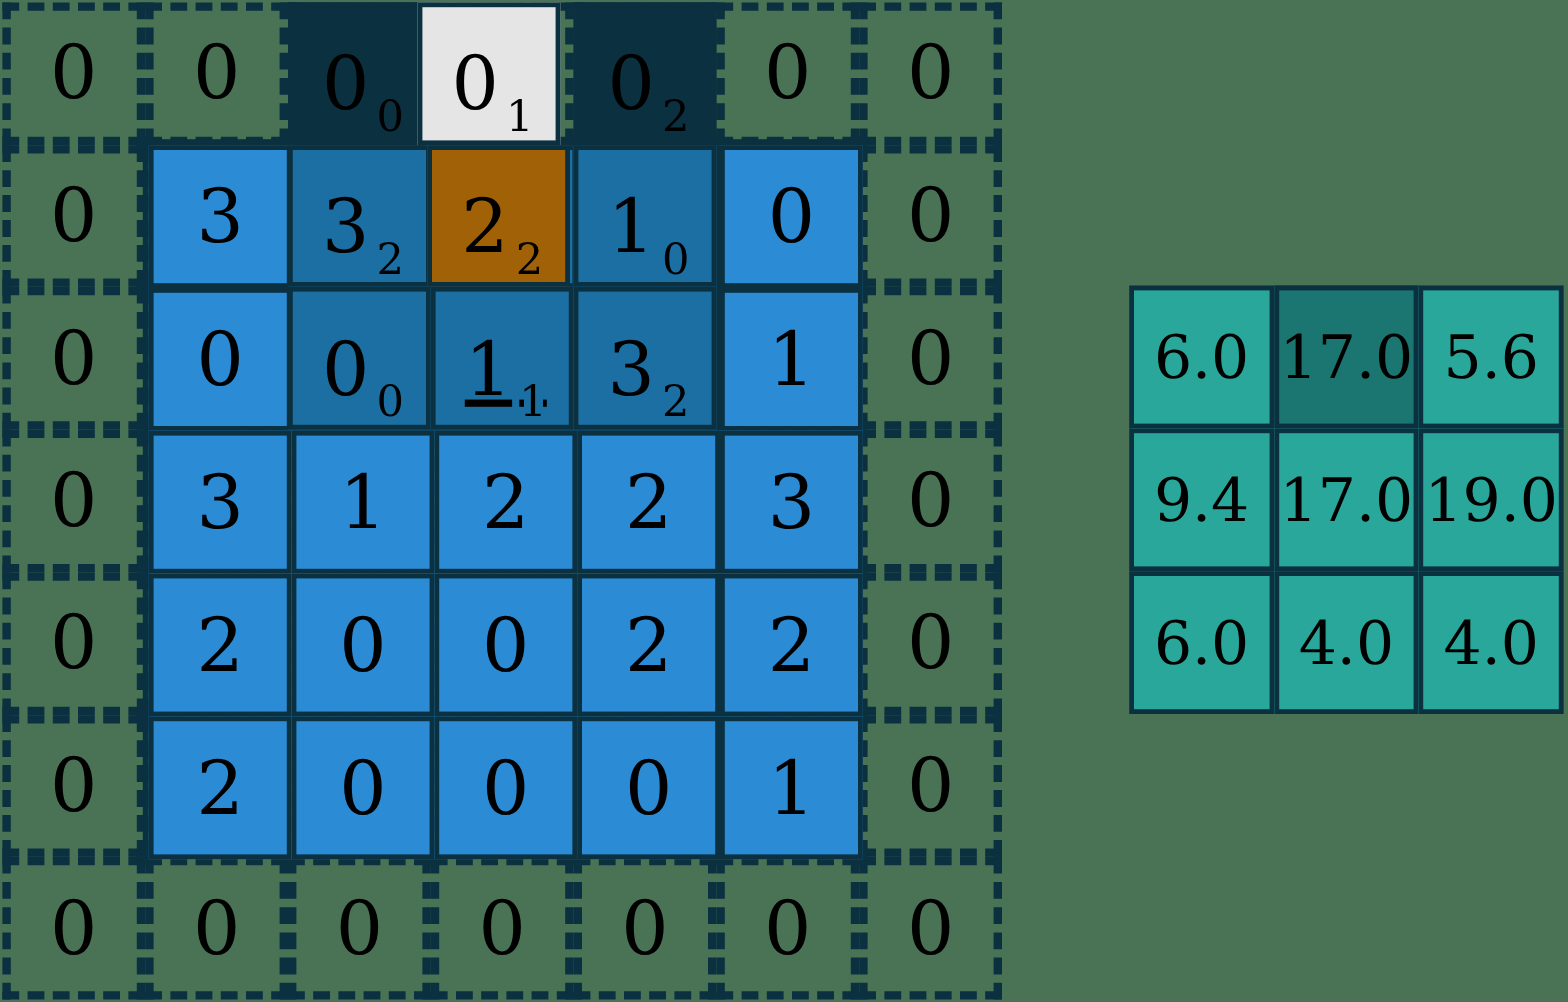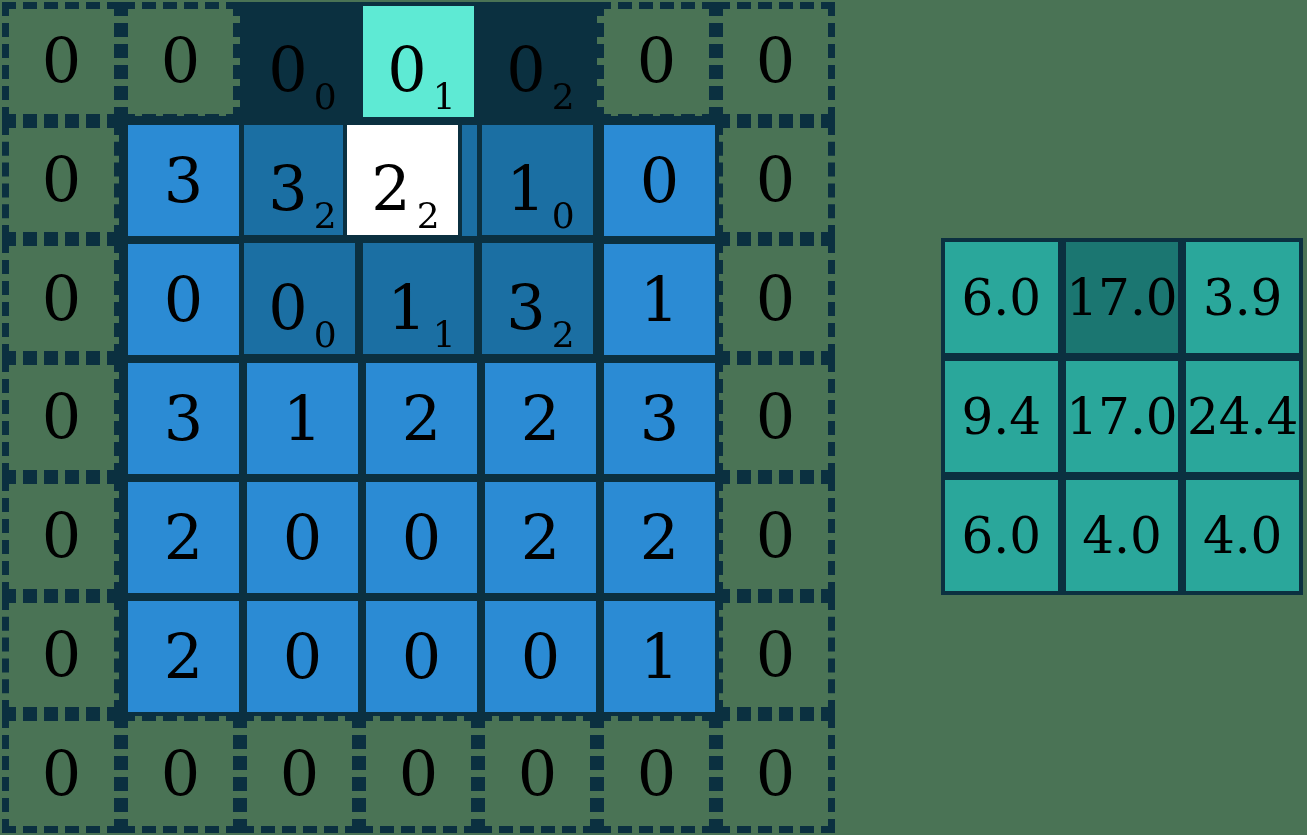--- a/index.html
+++ b/index.html
@@ -329,64 +329,64 @@
     </div>
     <div class="in-cell" style="left: 476px; top: 476px; width: 119px; height: 119px;">
       <span>1</span>
     </div>
   </div>
 
 <div id="kernel-layer">
     <div class="k-cell" style="left: 240px; top: 2px; width: 119px; height: 118.714px; position: absolute; background: rgb(11, 48, 64);">
       <span class="cell-inner"><span>0</span><span class="sub">0</span></span>
     </div>
-    <div class="k-cell" style="left: 359px; top: 2px; width: 119px; height: 118.714px; position: absolute; background: #5eead4;">
+    <div class="k-cell" style="left: 348px; top: 2px; width: 119px; height: 118.714px; position: absolute; background: #e5e5e5;">
       <span class="cell-inner"><span>0</span><span class="sub">1</span></span>
     </div>
     <div class="k-cell" style="left: 478px; top: 2px; width: 119px; height: 118.714px; position: absolute; background: rgb(11, 48, 64);">
       <span class="cell-inner"><span>0</span><span class="sub">2</span></span>
     </div>
     <div class="k-cell" style="left: 240px; top: 120.714px; width: 119px; height: 118.714px; position: absolute; background: rgb(27, 111, 163);">
       <span class="cell-inner"><span>3</span><span class="sub">2</span></span>
     </div>
-    <div class="k-cell" style="left: 343px; top: 120.714px; width: 119px; height: 118.714px; position: absolute; background: #ffffff;">
+    <div class="k-cell" style="left: 356px; top: 120.714px; width: 119px; height: 118.714px; position: absolute; background: #a16207;">
       <span class="cell-inner"><span>2</span><span class="sub">2</span></span>
     </div>
     <div class="k-cell" style="left: 478px; top: 120.714px; width: 119px; height: 118.714px; position: absolute; background: rgb(27, 111, 163);">
       <span class="cell-inner"><span>1</span><span class="sub">0</span></span>
     </div>
     <div class="k-cell" style="left: 240px; top: 239.429px; width: 119px; height: 118.714px; position: absolute; background: rgb(27, 111, 163);">
       <span class="cell-inner"><span>0</span><span class="sub">0</span></span>
     </div>
-    <div class="k-cell" style="left: 359px; top: 239.429px; width: 119px; height: 118.714px; position: absolute; background: rgb(27, 111, 163);">
+    <div class="k-cell" style="left: 359px; top: 239.429px; width: 119px; height: 118.714px; position: absolute; background: rgb(27, 111, 163); text-decoration: underline;">
       <span class="cell-inner"><span>1</span><span class="sub">1</span></span>
     </div>
     <div class="k-cell" style="left: 478px; top: 239.429px; width: 119px; height: 118.714px; position: absolute; background: rgb(27, 111, 163);">
       <span class="cell-inner"><span>3</span><span class="sub">2</span></span>
     </div>
   </div>
 
 <div id="output-matrix">
     <div class="out-cell" style="left: -8px; top: -8px; width: 120.667px; height: 119px;">
       <span>6.0</span>
     </div>
     <div class="out-cell active" style="left: 112.667px; top: -8px; width: 120.667px; height: 119px;">
       <span>17.0</span>
     </div>
     <div class="out-cell" style="left: 233.333px; top: -8px; width: 120.667px; height: 119px;">
-      <span>3.9</span>
+      <span>5.6</span>
     </div>
     <div class="out-cell" style="left: -8px; top: 111px; width: 120.667px; height: 119px;">
       <span>9.4</span>
     </div>
     <div class="out-cell" style="left: 112.667px; top: 111px; width: 120.667px; height: 119px;">
       <span>17.0</span>
     </div>
     <div class="out-cell" style="left: 233.333px; top: 111px; width: 120.667px; height: 119px;">
-      <span>24.4</span>
+      <span>19.0</span>
     </div>
     <div class="out-cell" style="left: -8px; top: 230px; width: 120.667px; height: 119px;">
       <span>6.0</span>
     </div>
     <div class="out-cell" style="left: 112.667px; top: 230px; width: 120.667px; height: 119px;">
       <span>4.0</span>
     </div>
     <div class="out-cell" style="left: 233.333px; top: 230px; width: 120.667px; height: 119px;">
       <span>4.0</span>
     </div>

